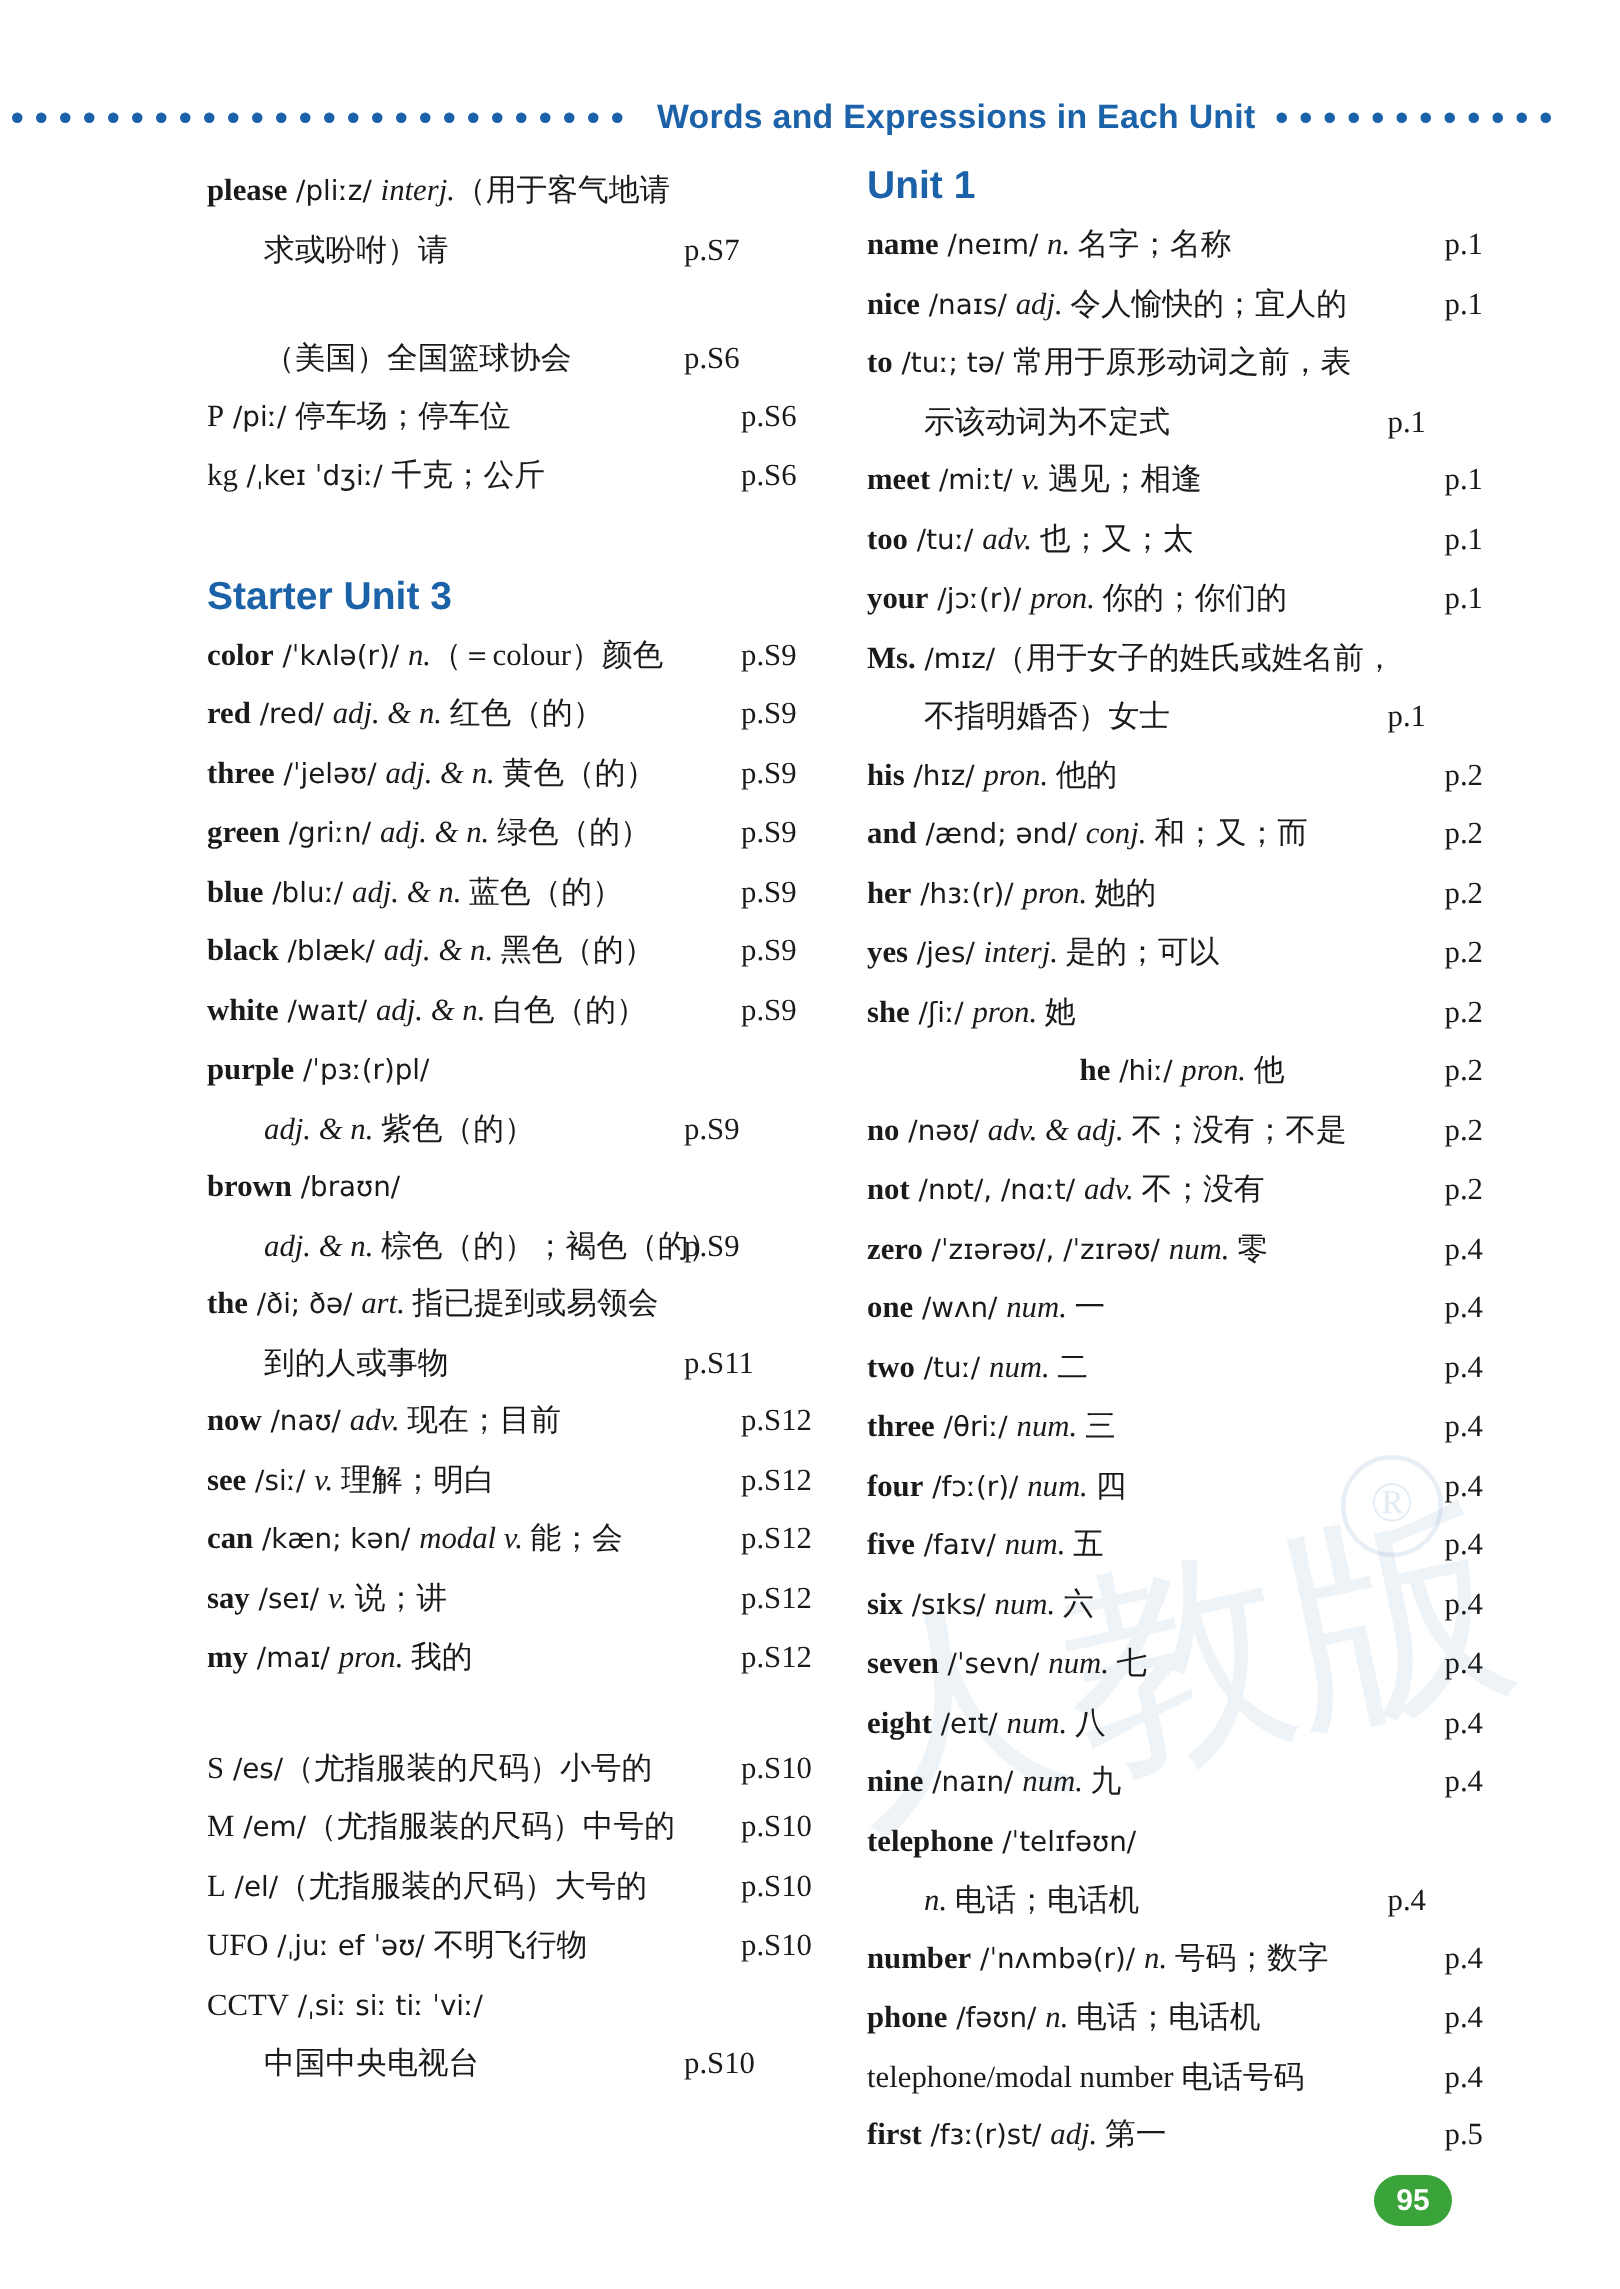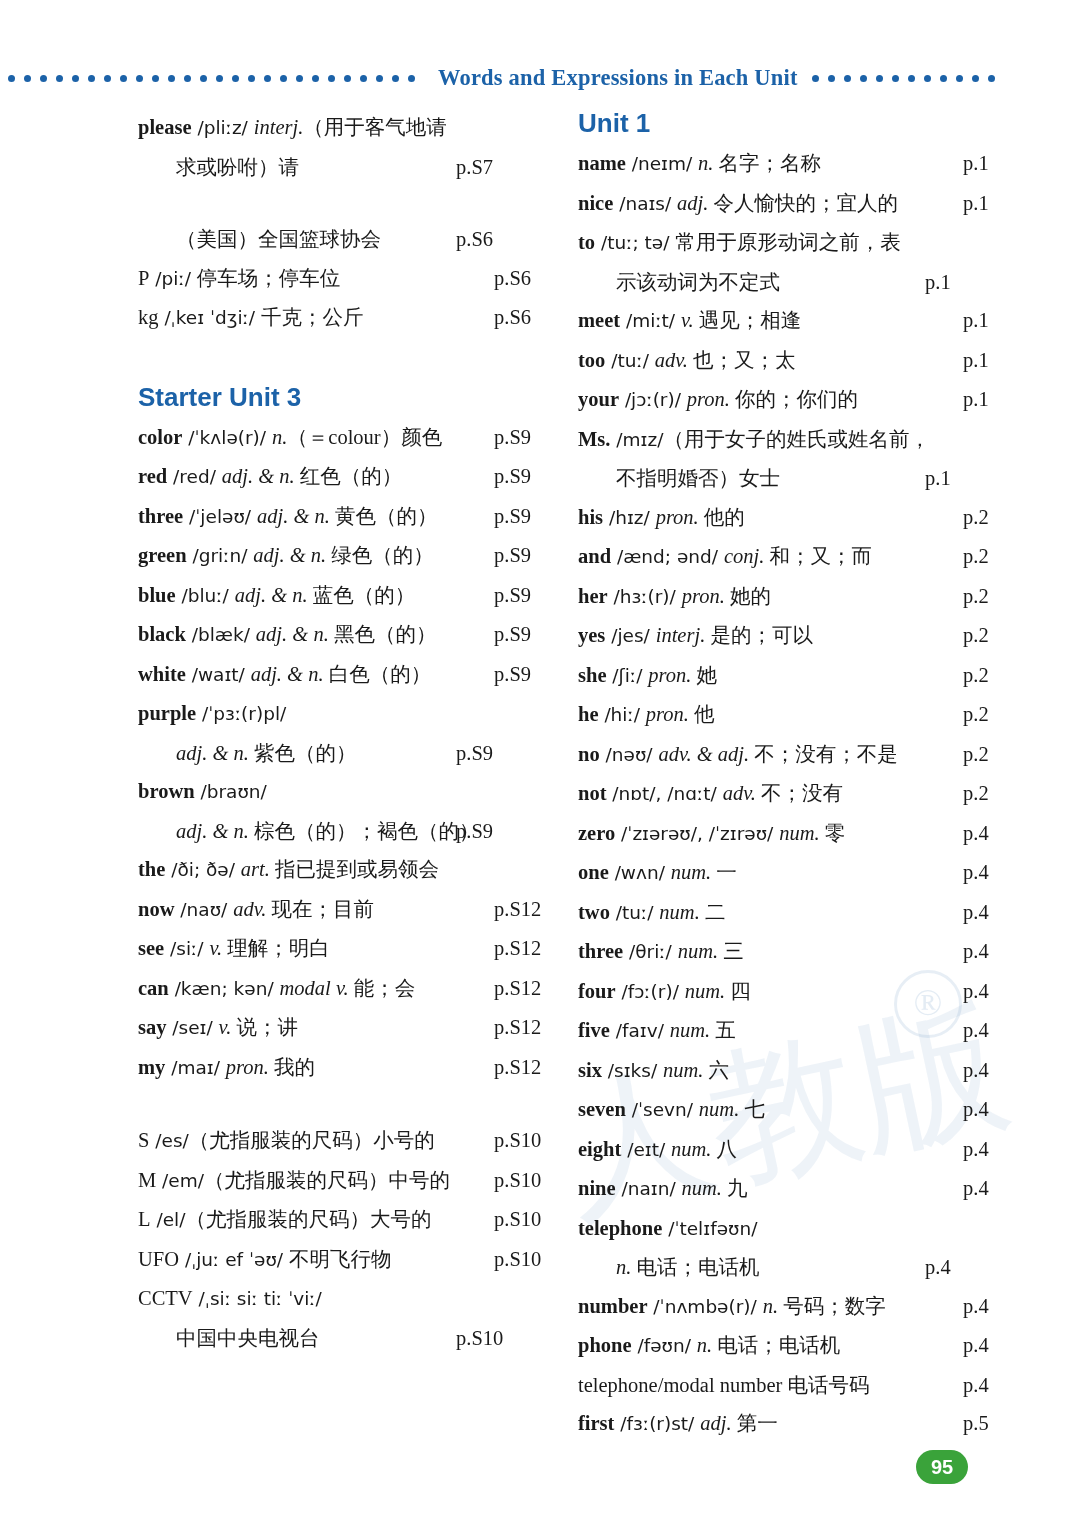--- a/index.html
+++ b/index.html
@@ -40,21 +40,21 @@
   .dots-left { margin-left: 8px; }
   .dots-right { margin-left: 14px; }
   .dot {
     width: 7px;
     height: 7px;
     border-radius: 50%;
     background: #1c62a8;
     margin-right: 9px;
   }
   .header-title {
-    font-family: Liberation Serif, serif;
+    font-family: Liberation Sans, sans-serif;
     font-weight: bold;
     font-size: 22.5px;
     color: #1c62a8;
     white-space: nowrap;
     margin-left: 14px;
     letter-spacing: 0.2px;
   }
 
   
   .watermark {
@@ -268,20 +268,21 @@
         <div class="entry">
           <div style="position: relative;"><span class="hw">purple</span><span class="ph"> /ˈpɜː(r)pl/</span></div>
           <div class="line2" style="position: relative;"><span class="pos">adj. &amp; n.</span><span> 紫色（的）</span><span class="page-ref" style="left: 318px;">p.S9</span></div>
         </div>
         <div class="entry">
           <div style="position: relative;"><span class="hw">brown</span><span class="ph"> /braʊn/</span></div>
           <div class="line2" style="position: relative;"><span class="pos">adj. &amp; n.</span><span> 棕色（的）；褐色（的）</span><span class="page-ref" style="left: 318px;">p.S9</span></div>
         </div>
         <div class="entry">
           <div style="position: relative;"><span class="hw">the</span><span class="ph"> /ði; ðə/ </span><span class="pos">art.</span><span> 指已提到或易领会</span></div>
+          <div class="line2" style="position: relative;"><span>到的人或事物</span><span class="page-ref" style="left: 318px;">p.S11</span></div>
         </div>
         <div class="entry">
           <div style="position: relative;"><span class="hw">now</span><span class="ph"> /naʊ/ </span><span class="pos">adv.</span><span> 现在；目前</span><span class="page-ref">p.S12</span></div>
         </div>
         <div class="entry">
           <div style="position: relative;"><span class="hw">see</span><span class="ph"> /siː/ </span><span class="pos">v.</span><span> 理解；明白</span><span class="page-ref">p.S12</span></div>
         </div>
         <div class="entry">
           <div style="position: relative;"><span class="hw">can</span><span class="ph"> /kæn; kən/ </span><span class="pos">modal v.</span><span> 能；会</span><span class="page-ref">p.S12</span></div>
         </div>
@@ -343,21 +344,21 @@
         <div class="entry">
           <div style="position: relative;"><span class="hw">her</span><span class="ph"> /hɜː(r)/ </span><span class="pos">pron.</span><span> 她的</span><span class="page-ref r">p.2</span></div>
         </div>
         <div class="entry">
           <div style="position: relative;"><span class="hw">yes</span><span class="ph"> /jes/ </span><span class="pos">interj.</span><span> 是的；可以</span><span class="page-ref r">p.2</span></div>
         </div>
         <div class="entry">
           <div style="position: relative;"><span class="hw">she</span><span class="ph"> /ʃiː/ </span><span class="pos">pron.</span><span> 她</span><span class="page-ref r">p.2</span></div>
         </div>
         <div class="entry">
-          <div style="position: relative;"><span class="hw">he</span><span class="ph"> /hiː/ </span><span class="pos">pron.</span><span> 他</span><span class="page-ref r">p.2</span></div>
+          <div style="position: relative; text-align: center;"><span class="hw">he</span><span class="ph"> /hiː/ </span><span class="pos">pron.</span><span> 他</span><span class="page-ref r">p.2</span></div>
         </div>
         <div class="entry">
           <div style="position: relative;"><span class="hw">no</span><span class="ph"> /nəʊ/ </span><span class="pos">adv. &amp; adj.</span><span> 不；没有；不是</span><span class="page-ref r">p.2</span></div>
         </div>
         <div class="entry">
           <div style="position: relative;"><span class="hw">not</span><span class="ph"> /nɒt/, /nɑːt/ </span><span class="pos">adv.</span><span> 不；没有</span><span class="page-ref r">p.2</span></div>
         </div>
         <div class="entry">
           <div style="position: relative;"><span class="hw">zero</span><span class="ph"> /ˈzɪərəʊ/, /ˈzɪrəʊ/ </span><span class="pos">num.</span><span> 零</span><span class="page-ref r">p.4</span></div>
         </div>

